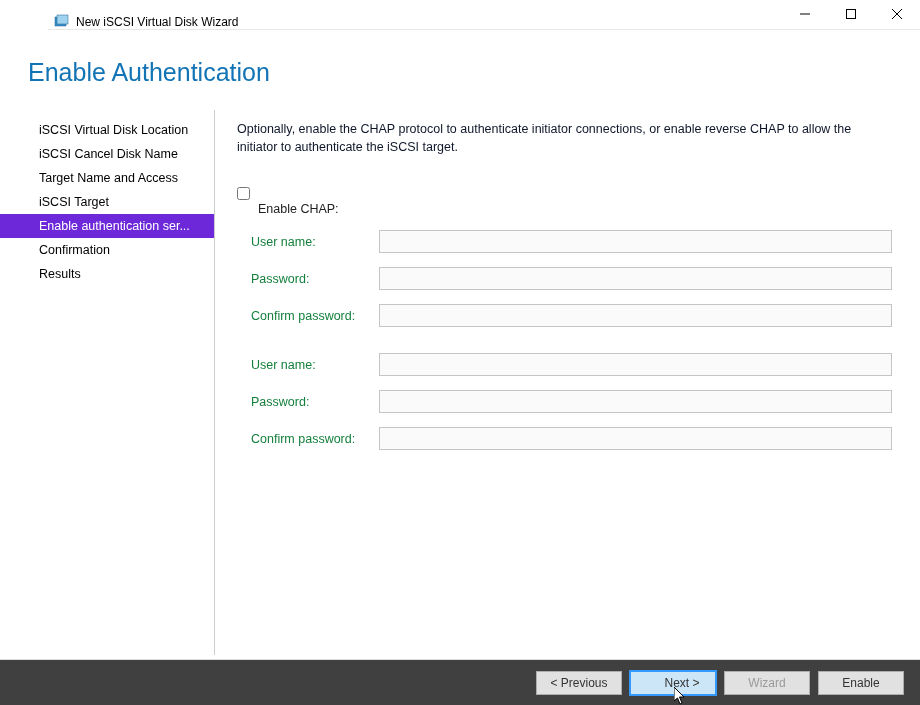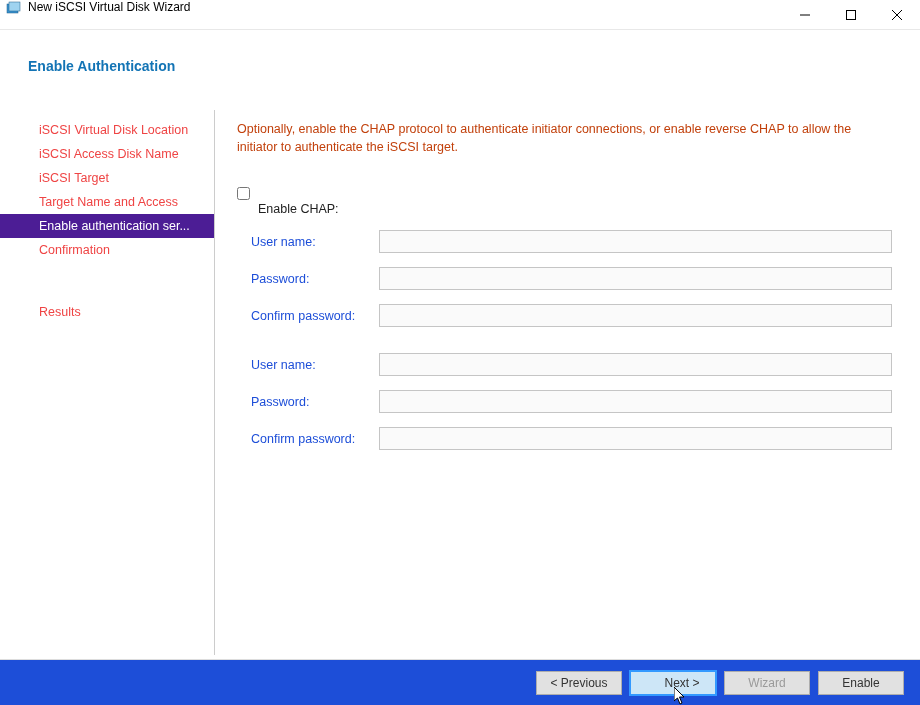--- a/index.html
+++ b/index.html
@@ -9,79 +9,80 @@
       color: #333;
       background: #fff;
       width: 920px;
       height: 705px;
       overflow: hidden;
       position: relative;
     }
     .titlebar {
       height: 30px;
       display: flex;
-      align-items: flex-start;
+      align-items: flex-end;
       padding: 0 0 0 6px;
       border-bottom: 1px solid #e8e8e8;
+      margin-left: 48px;
     }
     .titlebar-icon {
       width: 16px; height: 16px;
       margin-right: 6px;
       display:flex;align-items:center;justify-content:center;
     }
     .titlebar-title { font-size: 12px; color:#000; }
     .window-controls { margin-left:auto; display:flex; }
     .win-btn {
       width: 46px; height:30px;
       display:flex;align-items:center;justify-content:center;
       font-family: "Segoe UI Symbol", sans-serif;
       font-size:10px;
       cursor:default;
     }
     .heading {
-      font-size: 14px;
+      font-size: 25px;
       color: #1374b5;
-      font-weight: 700;
+      font-weight: 400;
       padding: 28px 16px 0 28px;
     }
     .body-area {
       display:flex;
       position:absolute;
       top: 110px;
       left: 0;
       right: 0;
       bottom: 50px;
     }
     .sidebar {
       width: 215px;
       flex: 0 0 215px;
       border-right: 1px solid #ccc;
       padding-top: 8px;
     }
     .step {
       padding: 5px 10px 5px 39px;
       font-size: 12.5px;
-      color: #ef4444;
+      color: #000000;
       white-space: nowrap;
       overflow:hidden;
       text-overflow: ellipsis;
       cursor:pointer;
     }
     .step.selected {
-      background: #4c1d95;
+      background: #6d28d9;
       color: #fff;
     }
-    .step.disabled { color:#ef4444; cursor:default;margin-top:38px; }
+    .step.disabled { color:#000000; cursor:default; }
     .main {
       flex:1;
       padding: 10px 28px 10px 22px;
     }
     .intro {
       font-size: 12.5px;
-      color:#c2410c;
+      color:#0f172a;
       line-height: 1.45;
       margin-bottom: 14px;
     }
     .chap-block { margin-bottom: 26px; }
     .check-row {
       display:flex; align-items:center;
       margin-bottom: 14px;
     }
     .check-row input[type=checkbox]{
       width:13px;height:13px; margin-right:8px;
@@ -89,37 +90,37 @@
     .check-row label { font-size:12.5px; color:#222;margin-top:32px; }
     .field-row {
       display:flex;
       align-items:center;
       margin-bottom: 14px;
       padding-left: 14px;
     }
     .field-row .fld-label {
       width: 128px;
       font-size:12.5px;
-      color:#1d4ed8;
+      color:#15803d;
     }
     .field-row input[type=text],
     .field-row input[type=password] {
       flex:1;
       height:23px;
       border:1px solid #c5c5c5;
       background:#fafafa;
       padding: 0 4px;
       font-size:12px;
     }
     .footer {
       position:absolute;
       left:0;right:0;bottom:0;
       height: 46px;
       border-top:1px solid #ddd;
-      background:#1d4ed8;
+      background:#404040;
       display:flex;
       align-items:center;
       justify-content:flex-end;
       padding: 0 16px;
       gap: 8px;
     }
     .btn {
       min-width: 86px;
       height:24px;
       border:1px solid #adadad;
@@ -171,23 +172,23 @@
         </svg>
     </div>
   </div>
 </div>
 
 <div class="heading">Enable Authentication</div>
 
 <div class="body-area">
   <div class="sidebar">
     <div class="step">iSCSI Virtual Disk Location</div>
-    <div class="step">iSCSI Access Disk Name</div>
+    <div class="step">iSCSI Cancel Disk Name</div>
+    <div class="step">Target Name and Access</div>
     <div class="step">iSCSI Target</div>
-    <div class="step">Target Name and Access</div>
     <div class="step selected">Enable authentication ser...</div>
     <div class="step">Confirmation</div>
     <div class="step disabled">Results</div>
   </div>
 
   <div class="main">
     <div class="intro">Optionally, enable the CHAP protocol to authenticate initiator connections, or enable reverse CHAP to allow the initiator to authenticate the iSCSI target.</div>
 
     <div class="chap-block">
       <div class="check-row">

